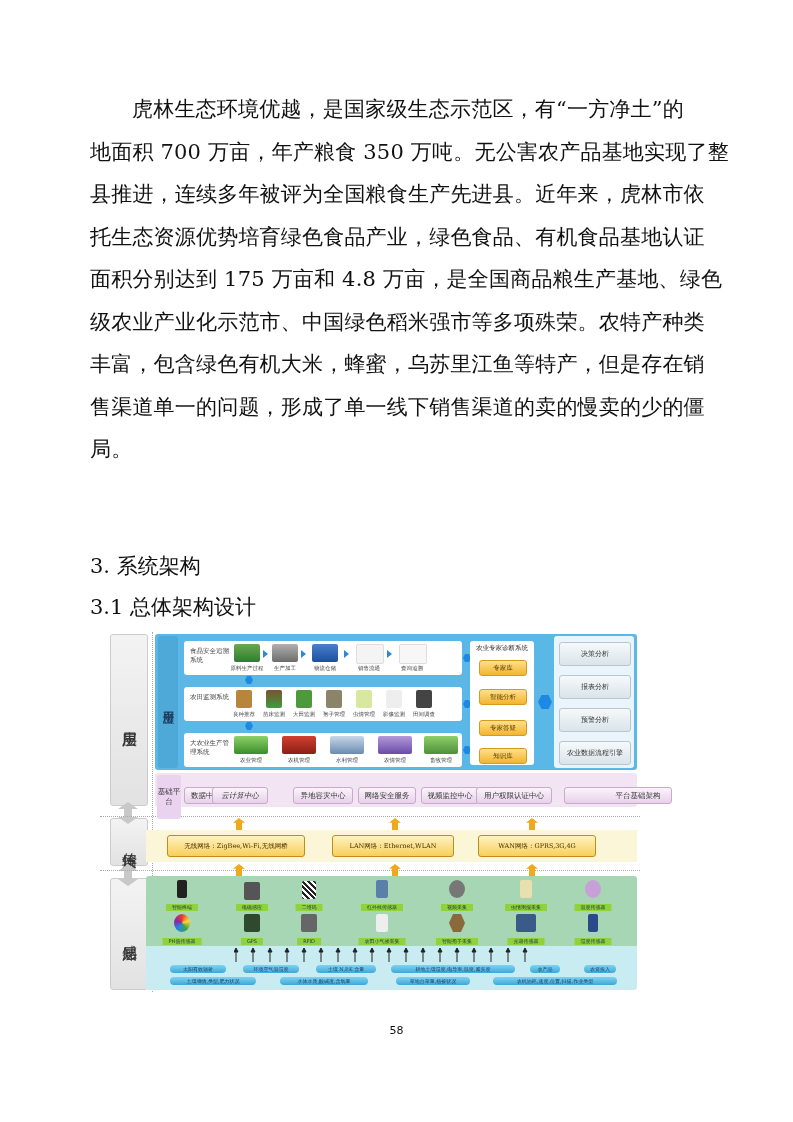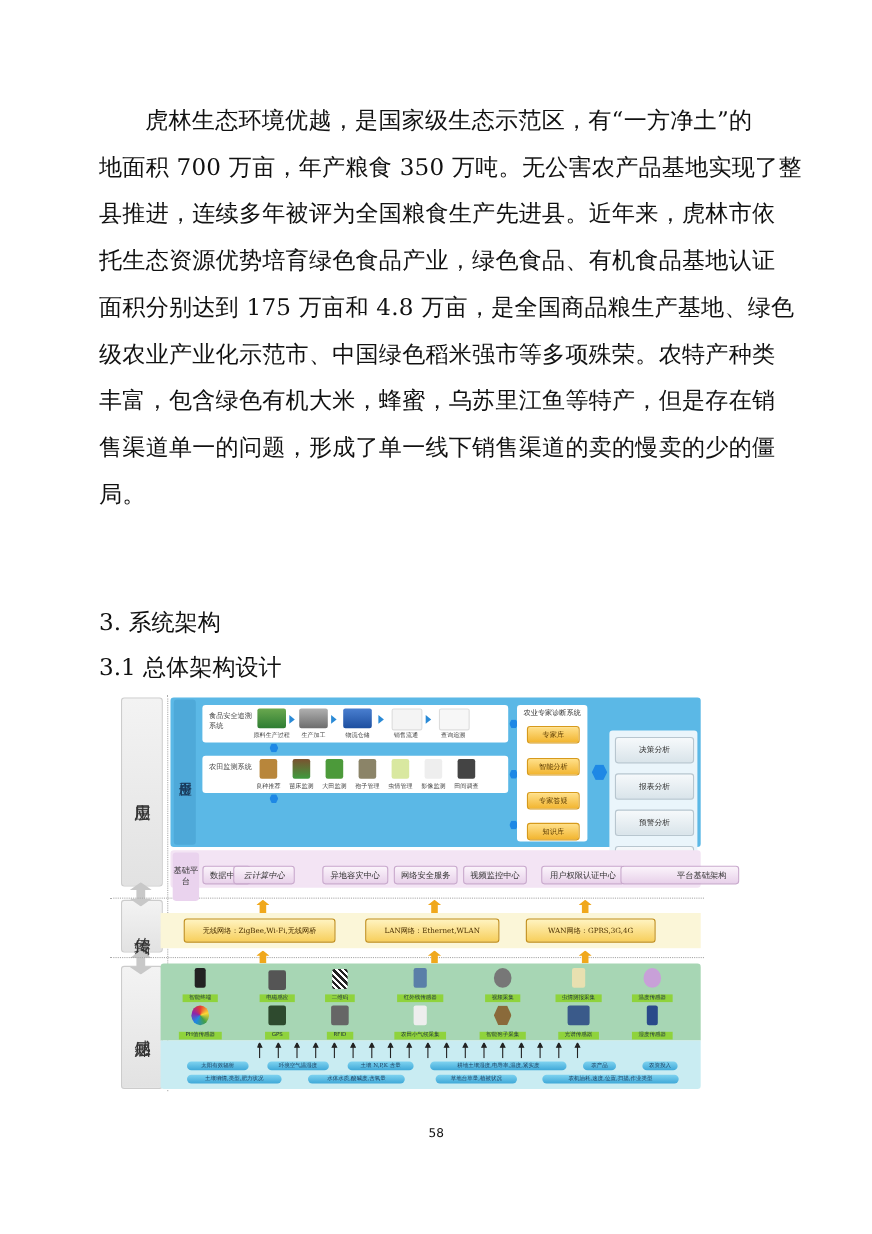--- a/index.html
+++ b/index.html
@@ -27,21 +27,21 @@
   .app-plat-label span { writing-mode: vertical-rl; font-size: 12px; color: #1a3a5a; }
   .sys-row { position: absolute; left: 84px; width: 278px; height: 34px; background: #fff; border-radius: 3px; }
   .sys-title { position: absolute; left: 6px; top: 6px; width: 44px; font-size: 6.5px; line-height: 9px; color: #444; }
   .thumb { position: absolute; top: 3px; width: 26px; height: 18px; border-radius: 2px; }
   .thumb-label { position: absolute; top: 24px; font-size: 5.5px; color: #444; white-space: nowrap; transform: translateX(-50%); }
   .small-arrow { position: absolute; width: 0; height: 0; border-top: 4px solid transparent; border-bottom: 4px solid transparent; border-left: 5px solid #2a8ad6; }
   .expert-box { position: absolute; left: 370px; top: 9px; width: 64px; height: 124px; background: #fff; border-radius: 3px; }
   .expert-title { position: absolute; top: 3px; left: 0; width: 64px; text-align: center; font-size: 6.5px; color: #333; }
   .expert-btn { position: absolute; left: 9px; width: 46px; height: 14px; background: linear-gradient(#ffe08a, #f2b530); border: 1px solid #d69a1c; border-radius: 3px; font-size: 6.5px; color: #5a3a00; display: flex; align-items: center; justify-content: center; }
   .hex { position: absolute; width: 14px; height: 14px; background: #1e88e5; clip-path: polygon(25% 0, 75% 0, 100% 50%, 75% 100%, 25% 100%, 0 50%); }
-  .analysis-box { position: absolute; left: 454px; top: 4px; width: 80px; height: 132px; background: #eaf5fb; border-radius: 3px; margin-top: 28px; }
+  .analysis-box { position: absolute; left: 454px; top: 4px; width: 80px; height: 132px; background: #eaf5fb; border-radius: 3px; }
   .analysis-btn { position: absolute; left: 5px; width: 70px; height: 22px; background: linear-gradient(#f6f9fb, #d9e4ea); border: 1px solid #b8c6cf; border-radius: 3px; font-size: 7px; color: #333; display: flex; align-items: center; justify-content: center; }
 
   .base-block { position: absolute; left: 55px; top: 141px; width: 482px; height: 34px; background: #f3e4f4; border-radius: 3px; }
   .base-label { position: absolute; left: 57px; top: 143px; width: 24px; height: 44px; background: #ead3ee; border-radius: 3px; font-size: 7.5px; line-height: 10px; color: #333; display: flex; align-items: center; justify-content: center; text-align: center; }
   .base-btn { position: absolute; top: 155px; height: 15px; background: linear-gradient(#fbf4fb, #e8d1ea); border: 1px solid #c9a9cd; border-radius: 3px; font-size: 7.5px; color: #333; display: flex; align-items: center; justify-content: center; white-space: nowrap; }
 
   .trans-block { position: absolute; left: 46px; top: 198px; width: 491px; height: 32px; background: #fbf6d8; }
   .trans-btn { position: absolute; top: 203px; height: 20px; background: linear-gradient(#fff3c0, #f7cf5c); border: 1px solid #c08d1a; border-radius: 3px; font-size: 6.5px; color: #4a2f00; display: flex; align-items: center; justify-content: center; font-family: "DejaVu Serif", "Liberation Serif", serif; white-space: nowrap; }
   .o-arrow { position: absolute; width: 12px; height: 12px; background: #f0a81c; clip-path: polygon(50% 0, 100% 40%, 75% 40%, 75% 100%, 25% 100%, 25% 40%, 0 40%); }
 
@@ -128,20 +128,33 @@
     <div class="thumb-label" style="left:150px;">孢子管理</div>
     <div class="thumb" style="left:172px;width:16px;background:#d9e8a0;"></div>
     <div class="thumb-label" style="left:180px;">虫情管理</div>
     <div class="thumb" style="left:202px;width:16px;background:#eeeeee;"></div>
     <div class="thumb-label" style="left:210px;">影像监测</div>
     <div class="thumb" style="left:232px;width:16px;background:#444;"></div>
     <div class="thumb-label" style="left:240px;">田间调查</div>
   </div>
   <div class="hex" style="left:145px;top:90px;width:8px;height:8px;"></div>
 
+  <div class="sys-row" style="top:101px;">
+    <div class="sys-title">大农业生产管理系统</div>
+    <div class="thumb" style="left:50px;width:34px;background:linear-gradient(#8ed16a,#3a8d2a);"></div>
+    <div class="thumb-label" style="left:67px;">农业管理</div>
+    <div class="thumb" style="left:98px;width:34px;background:linear-gradient(#d04030,#8a1f15);"></div>
+    <div class="thumb-label" style="left:115px;">农机管理</div>
+    <div class="thumb" style="left:146px;width:34px;background:linear-gradient(#c8d8e8,#6a8ab0);"></div>
+    <div class="thumb-label" style="left:163px;">水利管理</div>
+    <div class="thumb" style="left:194px;width:34px;background:linear-gradient(#b39ad8,#6a4aa8);"></div>
+    <div class="thumb-label" style="left:211px;">农情管理</div>
+    <div class="thumb" style="left:240px;width:34px;background:linear-gradient(#8fcf6a,#4f8f3a);"></div>
+    <div class="thumb-label" style="left:257px;">畜牧管理</div>
+  </div>
 
   <div class="hex" style="left:363px;top:22px;width:8px;height:8px;"></div>
   <div class="hex" style="left:363px;top:68px;width:8px;height:8px;"></div>
   <div class="hex" style="left:363px;top:114px;width:8px;height:8px;"></div>
 
   <div class="expert-box">
     <div class="expert-title">农业专家诊断系统</div>
     <div class="expert-btn" style="top:19px;">专家库</div>
     <div class="expert-btn" style="top:48px;">智能分析</div>
     <div class="expert-btn" style="top:79px;">专家答疑</div>
@@ -156,21 +169,21 @@
     <div class="analysis-btn" style="top:105px;">农业数据流程引擎</div>
   </div>
 
   <div class="base-block"></div>
   <div class="base-label">基础平台</div>
   <div class="base-btn" style="left:84px;width:42px;">数据中心</div>
   <div class="base-btn" style="left:112px;width:54px;font-style:italic;">云计算中心</div>
   <div class="base-btn" style="left:193px;width:58px;">异地容灾中心</div>
   <div class="base-btn" style="left:258px;width:56px;">网络安全服务</div>
   <div class="base-btn" style="left:321px;width:56px;">视频监控中心</div>
-  <div class="base-btn" style="left:392px;width:74px;">用户权限认证中心</div>
+  <div class="base-btn" style="left:376px;width:74px;">用户权限认证中心</div>
   <div class="base-btn" style="left:464px;width:66px;padding-left:40px;">平台基础架构</div>
 
   <div class="o-arrow" style="left:133px;top:186px;"></div>
   <div class="o-arrow" style="left:289px;top:186px;"></div>
   <div class="o-arrow" style="left:426px;top:186px;"></div>
   <div class="trans-block"></div>
   <div class="trans-btn" style="left:67px;width:136px;">无线网络：ZigBee,Wi-Fi,无线网桥</div>
   <div class="trans-btn" style="left:232px;width:120px;">LAN网络：Ethernet,WLAN</div>
   <div class="trans-btn" style="left:378px;width:116px;">WAN网络：GPRS,3G,4G</div>
   <div class="o-arrow" style="left:133px;top:232px;"></div>

